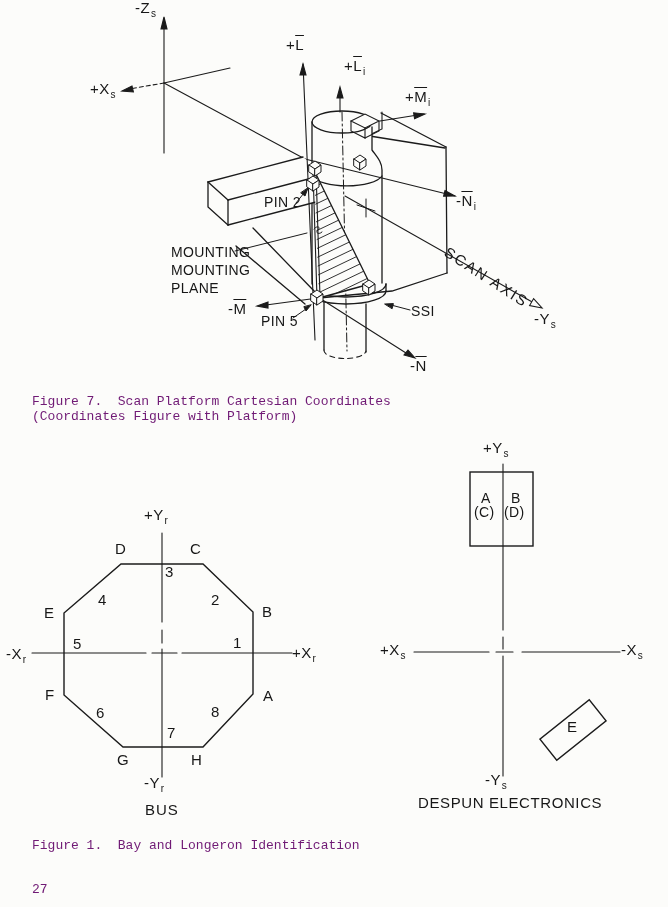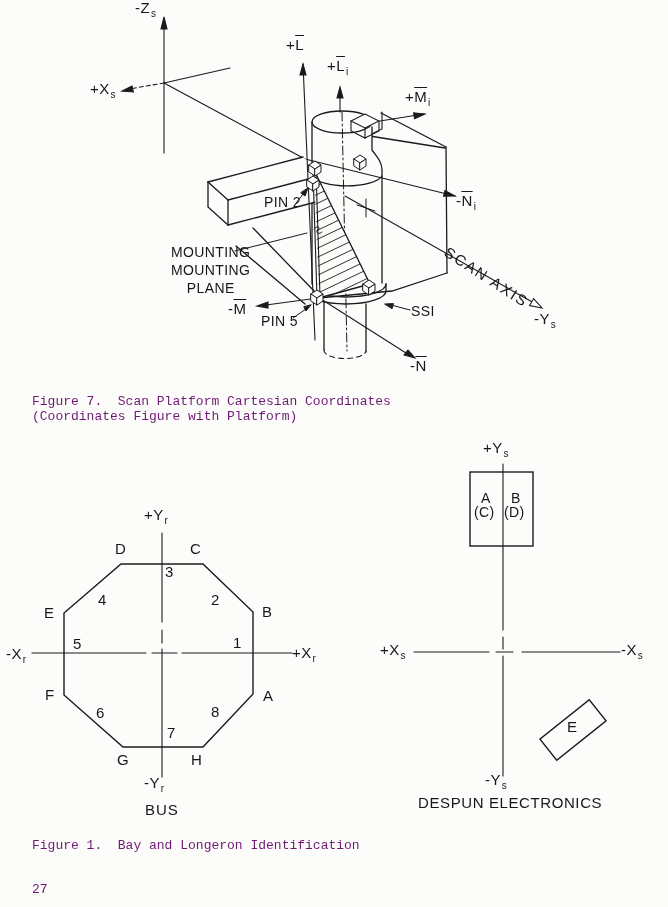--- a/index.html
+++ b/index.html
@@ -7,21 +7,21 @@
     position:relative; width:668px; height:907px; margin:0 auto;
     background:#fcfcfa; overflow:hidden;
     font-family:"Liberation Sans", sans-serif; color:#171717;padding-left:31px;
   }
   #art { position:absolute; left:0; top:0; }
   .lbl {
     position:absolute; font-family:"Liberation Sans", sans-serif;
     font-size:15px; line-height:16px; color:#171717;
     letter-spacing:.4px; white-space:nowrap;
   }
-  .sm { font-size:14px;text-align:center; }
+  .sm { font-size:14px; }
   .ov { text-decoration:overline; }
   .sb { font-size:10px; position:relative; top:4px; margin-left:1px; letter-spacing:0; }
   .multiline { line-height:18px; }
   .rot {
     transform-origin:0 0; transform:rotate(33deg);
     letter-spacing:2px; font-size:15px;
   }
   .cap {
     position:absolute; left:0; width:668px; text-align:left;
     font-family:"Liberation Mono", monospace; font-size:13px; line-height:15px;
@@ -201,21 +201,21 @@
     </g>
     <rect x="470" y="472" width="63" height="74" stroke-width="1.4"></rect>
     <g transform="translate(573,730) rotate(-38.5)">
       <rect x="-31.5" y="-13.5" width="63" height="27" stroke-width="1.4"></rect>
     </g>
   </svg>
 
   <div class="lbl" style="left:135px; top:0px"><span>-</span><span>Z</span><span class="sb">s</span></div>
   <div class="lbl" style="left:90px; top:81px"><span>+</span><span>X</span><span class="sb">s</span></div>
   <div class="lbl" style="left:286px; top:37px"><span>+</span><span class="ov">L</span><span class="sb"></span></div>
-  <div class="lbl" style="left:327px; top:58px"><span>+</span><span class="ov">L</span><span class="sb">i</span></div>
+  <div class="lbl" style="left:344px; top:58px"><span>+</span><span class="ov">L</span><span class="sb">i</span></div>
   <div class="lbl" style="left:405px; top:89px"><span>+</span><span class="ov">M</span><span class="sb">i</span></div>
   <div class="lbl" style="left:456px; top:193px"><span>-</span><span class="ov">N</span><span class="sb">i</span></div>
   <div class="lbl" style="left:228px; top:301px"><span>-</span><span class="ov">M</span><span class="sb"></span></div>
   <div class="lbl" style="left:410px; top:358px"><span>-</span><span class="ov">N</span><span class="sb"></span></div>
   <div class="lbl" style="left:534px; top:311px"><span>-</span><span>Y</span><span class="sb">s</span></div>
   <div class="lbl rot" style="left:450px; top:244px">SCAN AXIS</div>
 
   <div class="lbl sm" style="left:264px; top:194px">PIN 2</div>
   <div class="lbl sm" style="left:261px; top:313px">PIN 5</div>
   <div class="lbl sm multiline" style="left:171px; top:243px">

